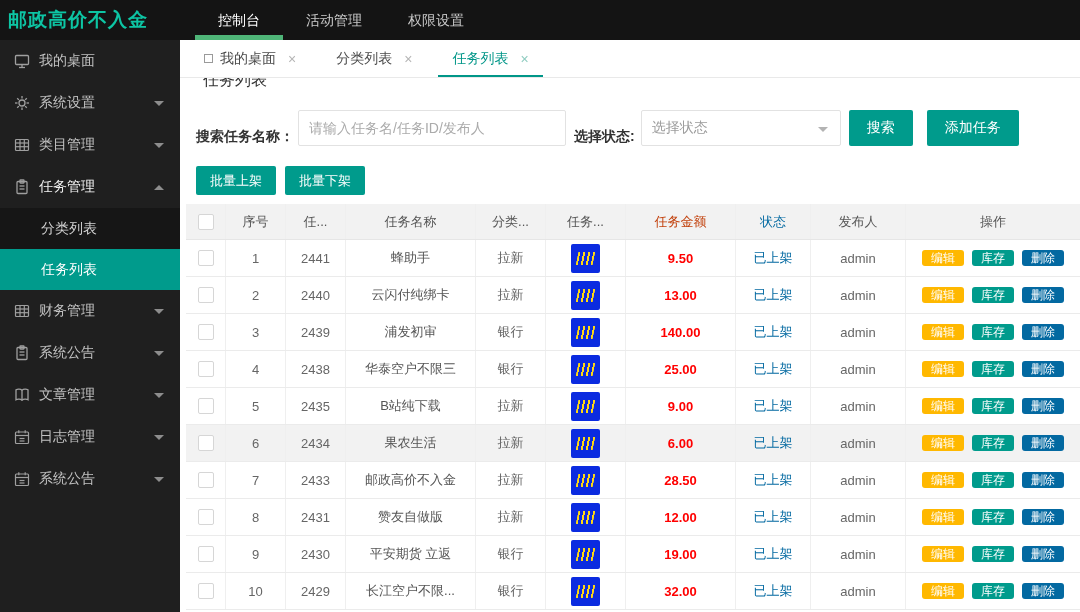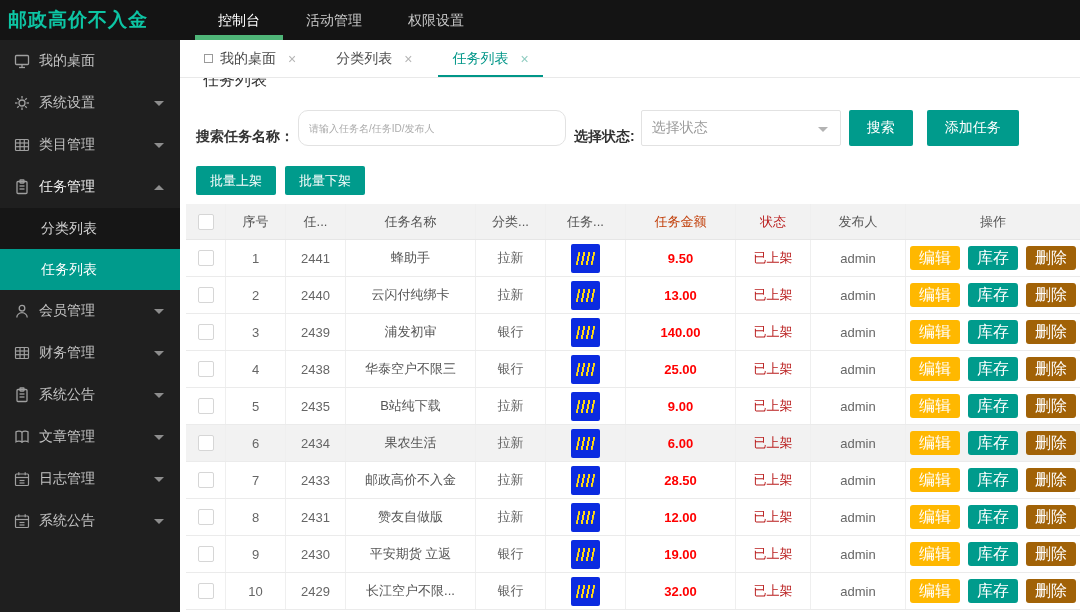--- a/index.html
+++ b/index.html
@@ -41,22 +41,22 @@
   .tab .tab-close { margin-left:12px; color:#b5b5b5; font-size:14px; }
   .tab.active { color:#009688; }
   .tab.active .tab-close { color:#8fccc0; }
   .tab-underline { position:absolute; left:0; bottom:0; width:100%; height:2px; background:#009688; }
 
   .title-clip { position:absolute; left:23px; top:38px; height:12px; overflow:hidden; }
   .title-clip span { display:block; font-size:16px; line-height:21px; color:#333; margin-top:-9px; }
 
   .search-row { position:absolute; left:16px; top:70px; height:36px; display:flex; align-items:flex-end; }
   .form-label { font-size:14px; color:#333; font-weight:bold; white-space:nowrap; }
-  .text-input { width:268px; height:36px; border:1px solid #e2e2e2; border-radius:10px;
-    margin:0 8px 0 4px; padding:0 10px; font-size:10px; color:#333;
+  .text-input { width:268px; height:36px; border:1px solid #e2e2e2; border-radius:2px;
+    margin:0 8px 0 4px; padding:0 10px; font-size:14px; color:#333;
     font-family:"Liberation Sans","DejaVu Sans",sans-serif; outline:none; }
   .text-input::placeholder { color:#ababab; }
   .select-box { width:200px; height:36px; border:1px solid #e2e2e2; border-radius:2px;
     margin:0 8px 0 6px; display:flex; align-items:center; padding:0 10px; cursor:pointer;
     font-size:14px; color:#9c9c9c; position:relative; }
   .select-caret { position:absolute; right:12px; top:16px; width:0; height:0;
     border-left:5px solid transparent; border-right:5px solid transparent; border-top:5px solid #b3b3b3; }
   .btn-teal { height:36px; border:none; border-radius:2px; background:#009b8c; color:#fff;
     font-size:14px; padding:0 18px; cursor:pointer; font-family:inherit; }
   .btn-search { margin-right:14px; }
@@ -71,31 +71,31 @@
   .cell { height:100%; display:flex; align-items:center; justify-content:center;
     font-size:13px; color:#666; border-right:1px solid #efefef; overflow:hidden; white-space:nowrap; }
   .t-head .cell { color:#555; font-size:13px; }
   .cell:last-child { border-right:none; }
   .col-check{ width:40px; } .col-idx{ width:60px; } .col-id{ width:60px; }
   .col-name{ width:130px; color:#555; } .col-cat{ width:70px; } .col-img{ width:80px; }
   .col-amt{ width:110px; } .col-status{ width:75px; } .col-pub{ width:95px; }
   .col-op{ flex:1; }
   .cell.col-amt { color:#ff0000; font-weight:bold; }
   .t-head .cell.col-amt { color:#c2410c; font-weight:normal; }
-  .cell.col-status { color:#b91c1c; }
+  .cell.col-status { color:#0369a1; }
   .checkbox { width:16px; height:16px; border:1px solid #d6d6d6; border-radius:2px; background:#fff; cursor:pointer; }
   .thumb { width:29px; height:29px; background:#0b2be0; border-radius:2px; cursor:pointer;
     display:flex; align-items:center; justify-content:center; }
   .thumb-marks { width:17px; height:13px; transform:skewX(-12deg);
     background:repeating-linear-gradient(90deg,#ffd914 0 2px,transparent 2px 5px); }
-  .btn-act { height:24px; border:none; border-radius:3px; color:#fff; font-size:16px;
+  .btn-act { height:16px; border:none; border-radius:3px; color:#fff; font-size:12px;
     padding:0 9px; margin:0 4px; cursor:pointer; font-family:inherit; }
   .btn-edit { background:#FFB800; }
   .btn-stock { background:#009b8c; }
-  .btn-del { background:#a16207; }
+  .btn-del { background:#0369a1; }
 </style>
 </head>
 <body>
 
 <div class="topbar">
   <div class="logo">邮政高价不入金</div>
   <div class="topnav">
     <div class="topnav-item active">
       <span>控制台</span>
       <div class="nav-underline"></div>
@@ -162,30 +162,20 @@
           <line x1="5.5" y1="7" x2="10.5" y2="7"></line>
           <line x1="5.5" y1="10" x2="10.5" y2="10"></line>
         </svg>
     </span>
     <span>任务管理</span>
     <span class="caret-up"></span>
   </div>
   <div class="sub-item">分类列表</div>
   <div class="sub-item active">任务列表</div>
 
-  <div class="side-item">
-    <span class="s-icon">
-      <svg viewBox="0 0 16 16" width="16" height="16" fill="none" stroke="currentColor" stroke-width="1.3">
-          <circle cx="8" cy="5.2" r="2.8"></circle>
-          <path d="M2.8,14.5 a5.2,4.8 0 0 1 10.4,0"></path>
-        </svg>
-    </span>
-    <span>会员管理</span>
-    <span class="caret-down"></span>
-  </div>
 
   <div class="side-item">
     <span class="s-icon">
       <svg viewBox="0 0 16 16" width="16" height="16" fill="none" stroke="currentColor" stroke-width="1.2">
           <rect x="1.5" y="2.5" width="13" height="11" rx="1"></rect>
           <line x1="1.5" y1="6" x2="14.5" y2="6"></line>
           <line x1="1.5" y1="9.7" x2="14.5" y2="9.7"></line>
           <line x1="6" y1="2.5" x2="6" y2="13.5"></line>
           <line x1="10.3" y1="2.5" x2="10.3" y2="13.5"></line>
         </svg>

